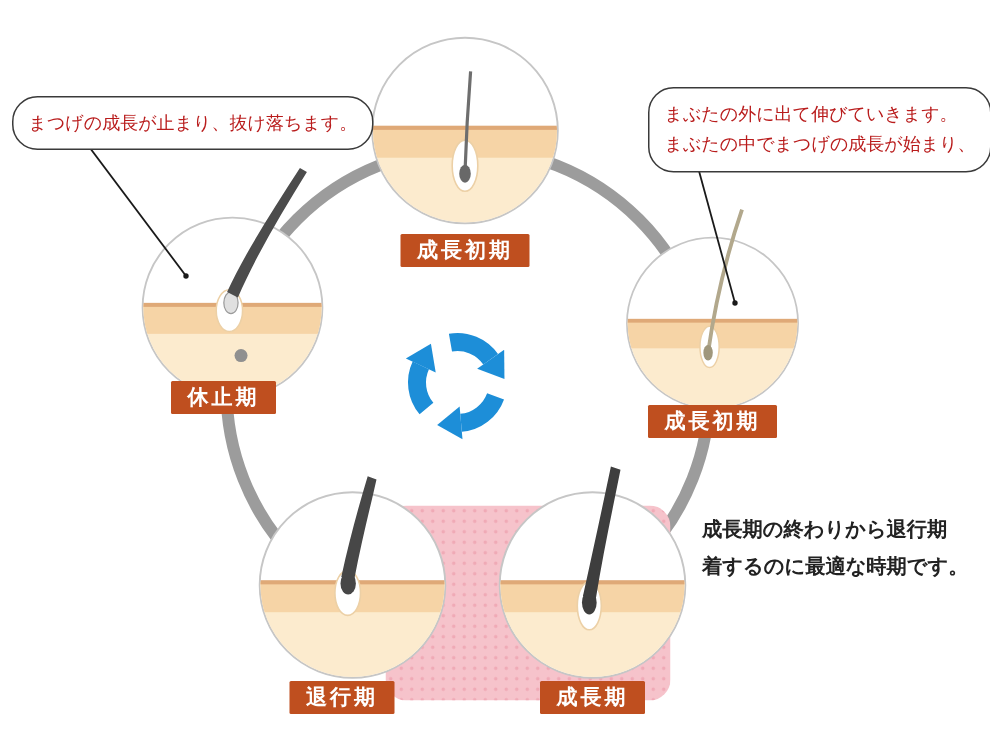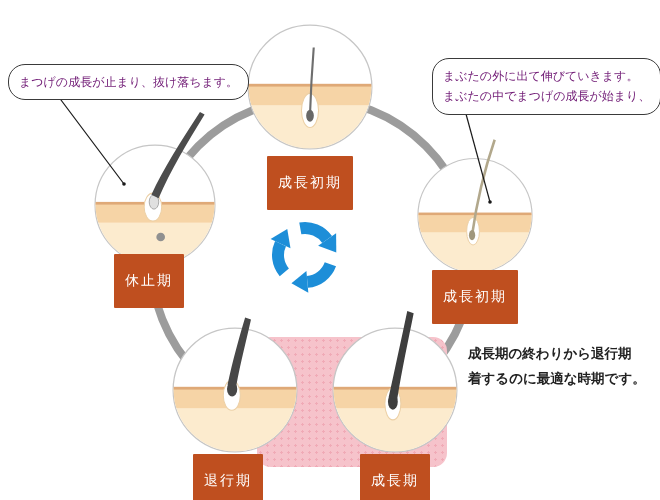--- a/index.html
+++ b/index.html
@@ -15,26 +15,26 @@
     position:absolute;left:257px;top:337px;width:190px;height:130px;
     background-color:#f6c3cb;border-radius:14px;z-index:2;
     background-image:radial-gradient(circle,#f0aab6 1.2px,rgba(0,0,0,0) 1.3px);
     background-size:7px 7px;
   }
   .center-arrows{position:absolute;left:255px;top:205px;width:100px;height:100px;z-index:5;}
   .phase-svg{position:absolute;z-index:4;}
   .lines-overlay{position:absolute;left:0;top:0;width:660px;height:500px;z-index:6;pointer-events:none;}
   .phase-label{
     position:absolute;transform:translateX(-50%);
-    background:#bf4f1f;color:#fff;font-size:14px;font-weight:normal;
-    padding:18px 11px;letter-spacing:2px;white-space:nowrap;z-index:7;border-radius:1px;text-align:center;
+    background:#bf4f1f;color:#fff;font-size:14px;font-weight:bold;
+    padding:2px 11px;letter-spacing:2px;white-space:nowrap;z-index:7;border-radius:1px;text-align:center;
   }
   .callout{
     position:absolute;background:#fff;border:1px solid #3a3a3a;border-radius:17px;
-    font-size:12px;color:#701a75;padding:7px 10px;line-height:1.7;white-space:nowrap;z-index:8;
+    font-size:12px;color:#b91c1c;padding:7px 10px;line-height:1.7;white-space:nowrap;z-index:8;
   }
   .note{
     position:absolute;left:468px;top:341px;font-size:13.5px;line-height:1.85;
     color:#222;font-weight:700;z-index:7;white-space:nowrap;
   }
 </style>
 </head>
 <body>
 
 <div class="canvas">

